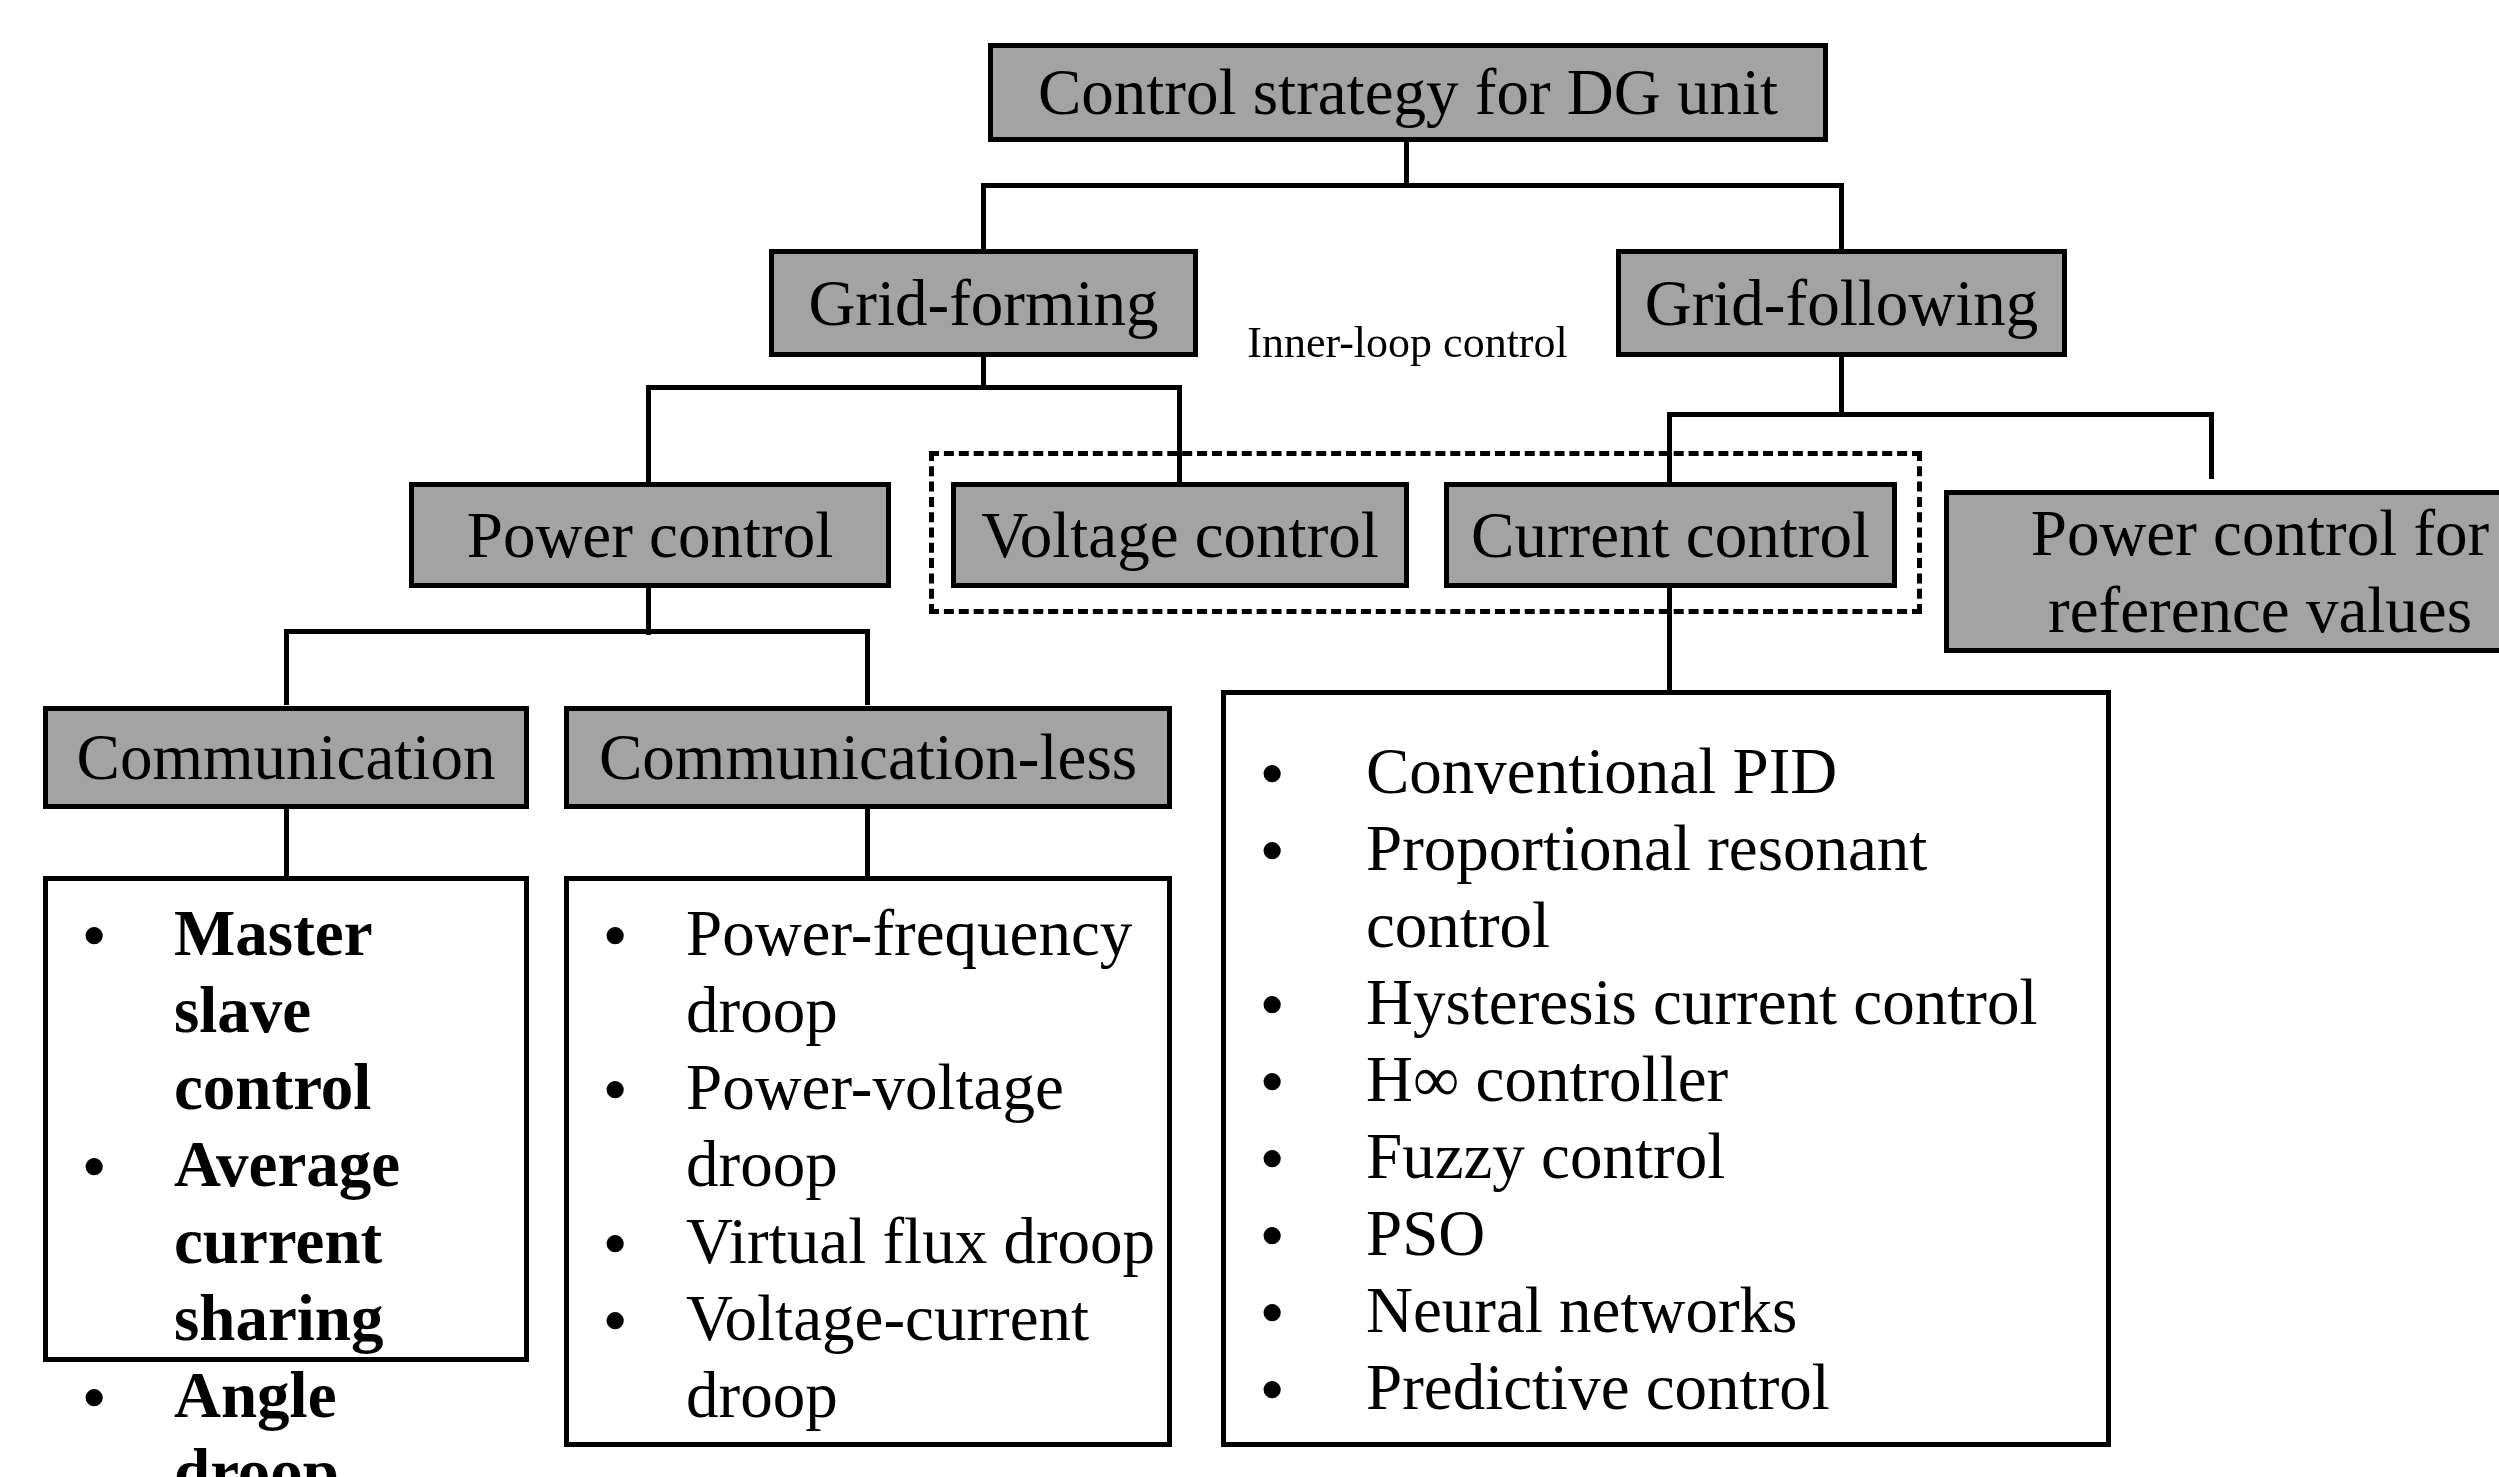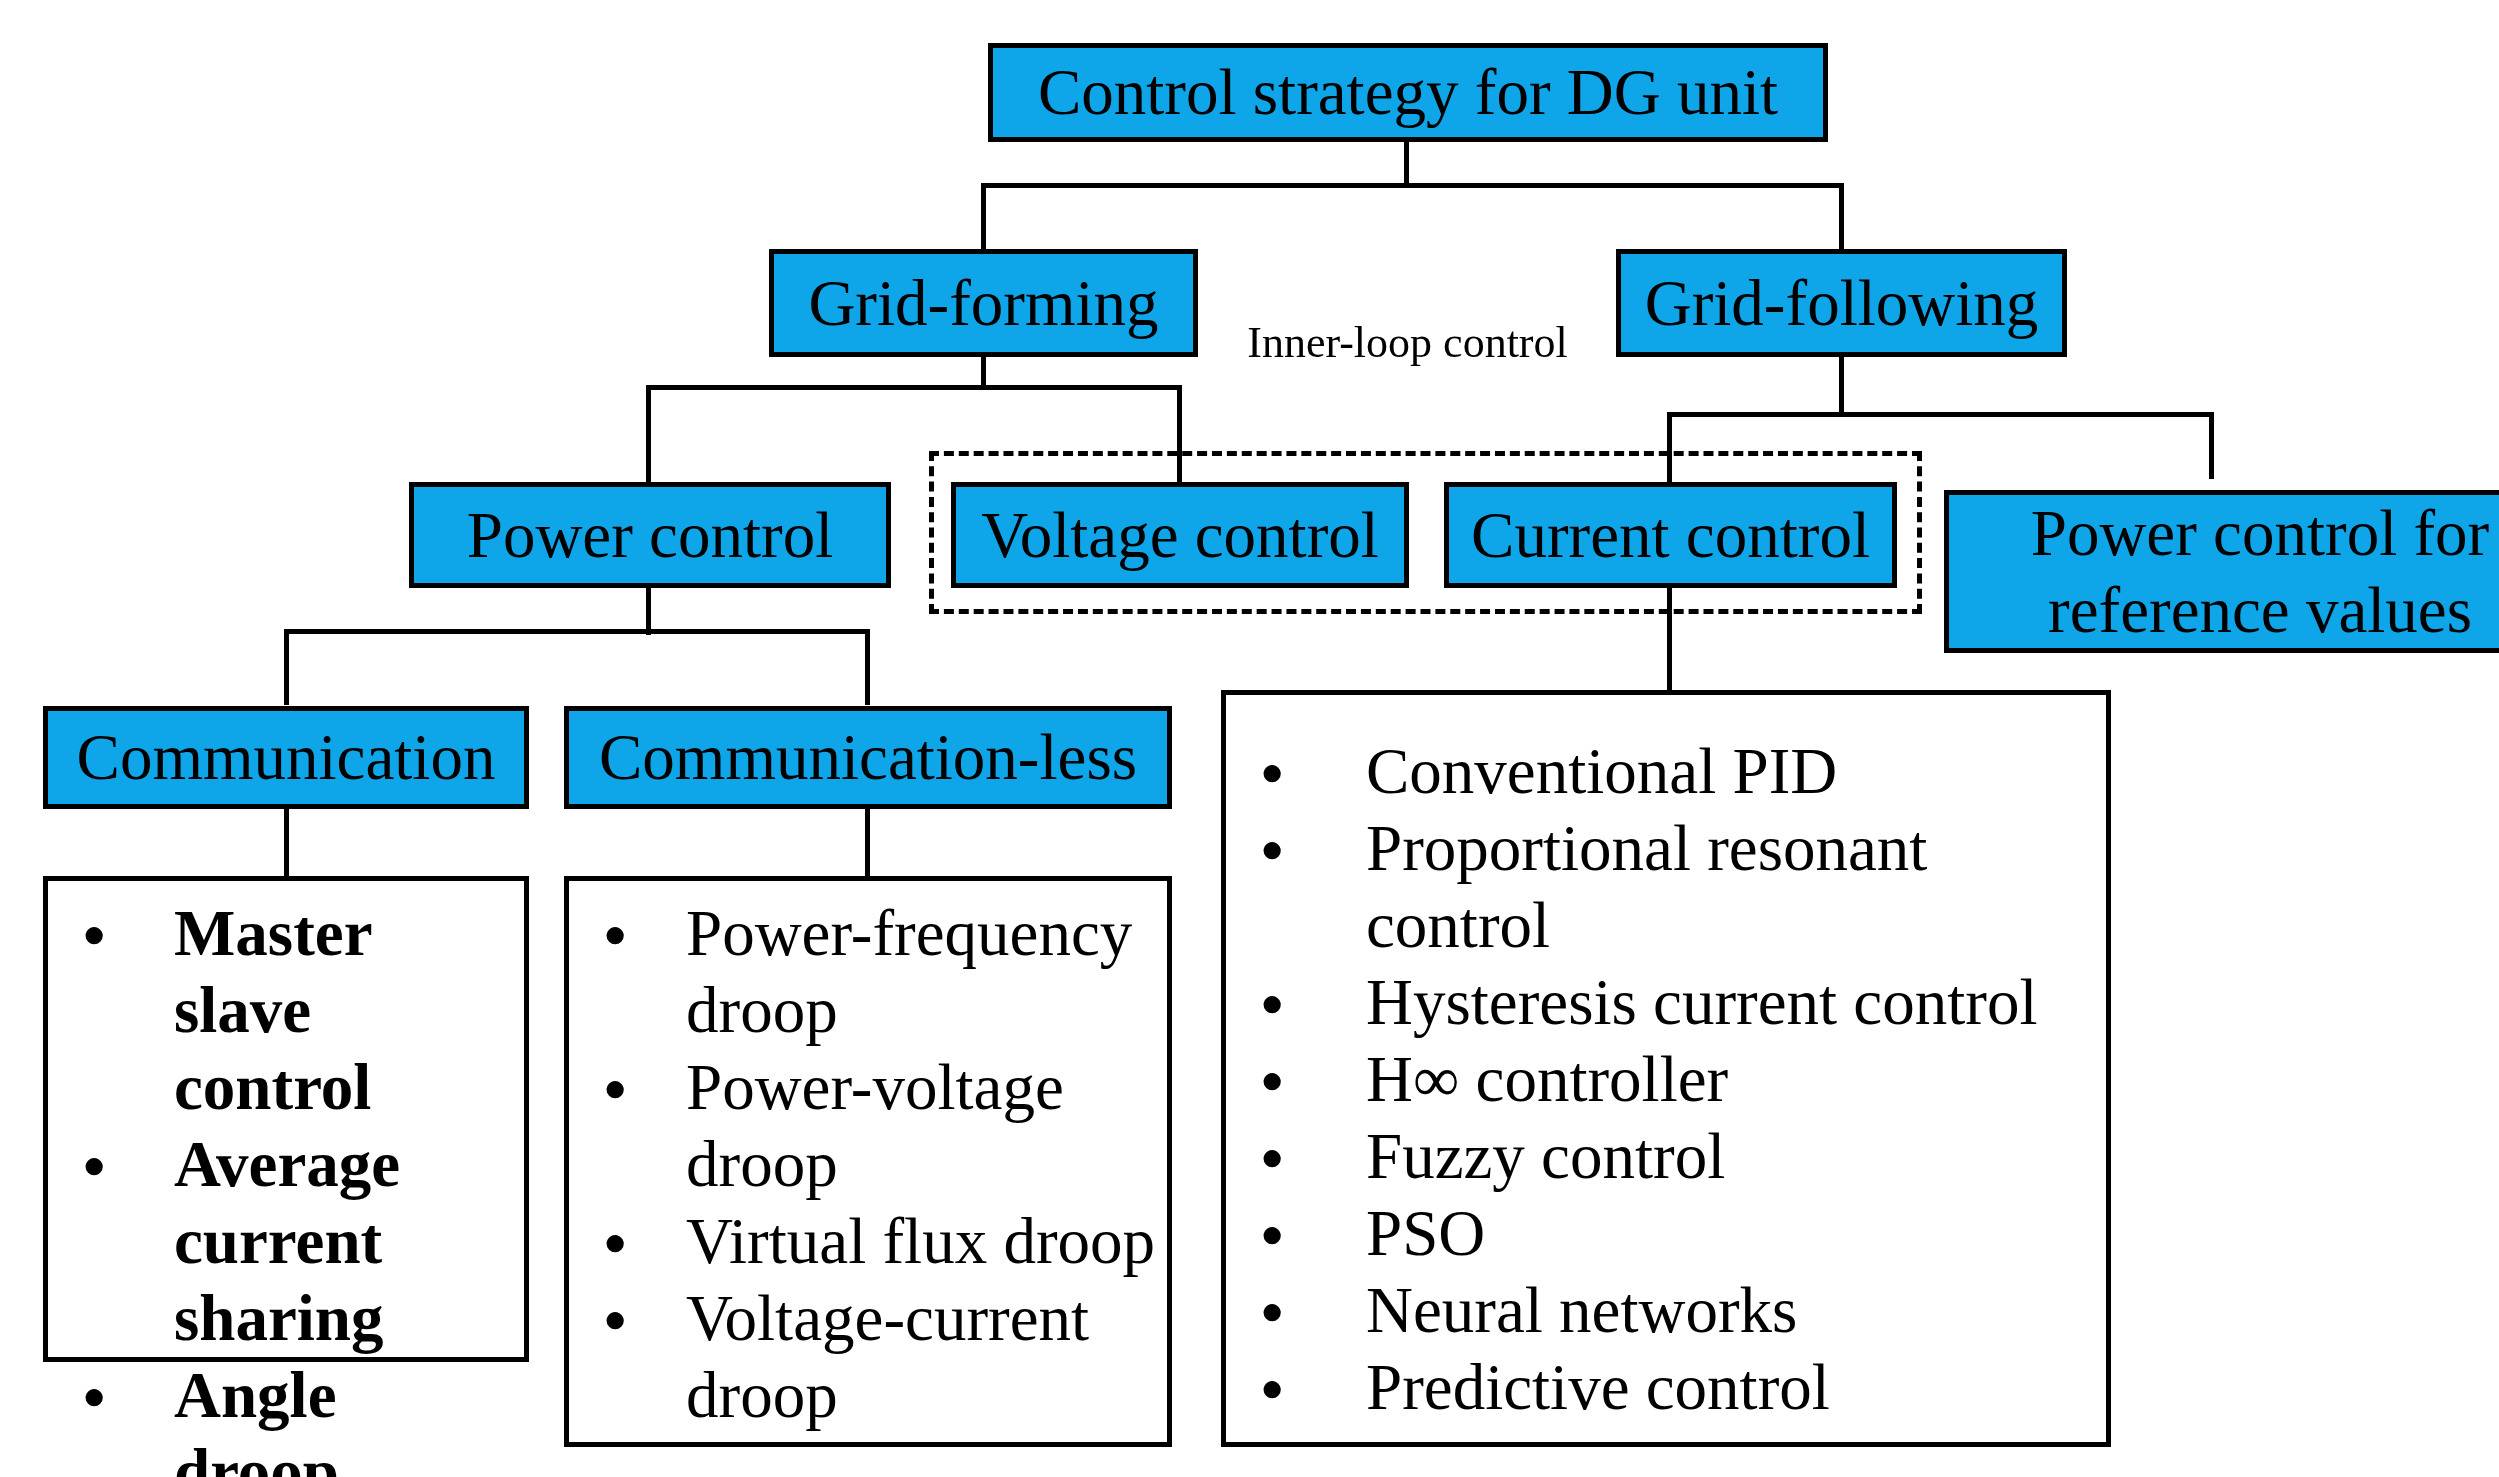--- a/index.html
+++ b/index.html
@@ -13,21 +13,21 @@
     height: 1478px;
     background: #ffffff;
     font-family: "Liberation Serif", "DejaVu Serif", serif;
     color: #000000;
     overflow: hidden;
   }
   .node {
     position: absolute;
     box-sizing: border-box;
     border: 5.4px solid #000000;
-    background: #0ea5e9;
+    background: #a3a3a3;
     display: flex;
     align-items: center;
     justify-content: center;
     text-align: center;
     font-size: 65px;
     line-height: 77px;
     padding: 0 12.6px;
     z-index: 3;
   }
   .group-dashed {

